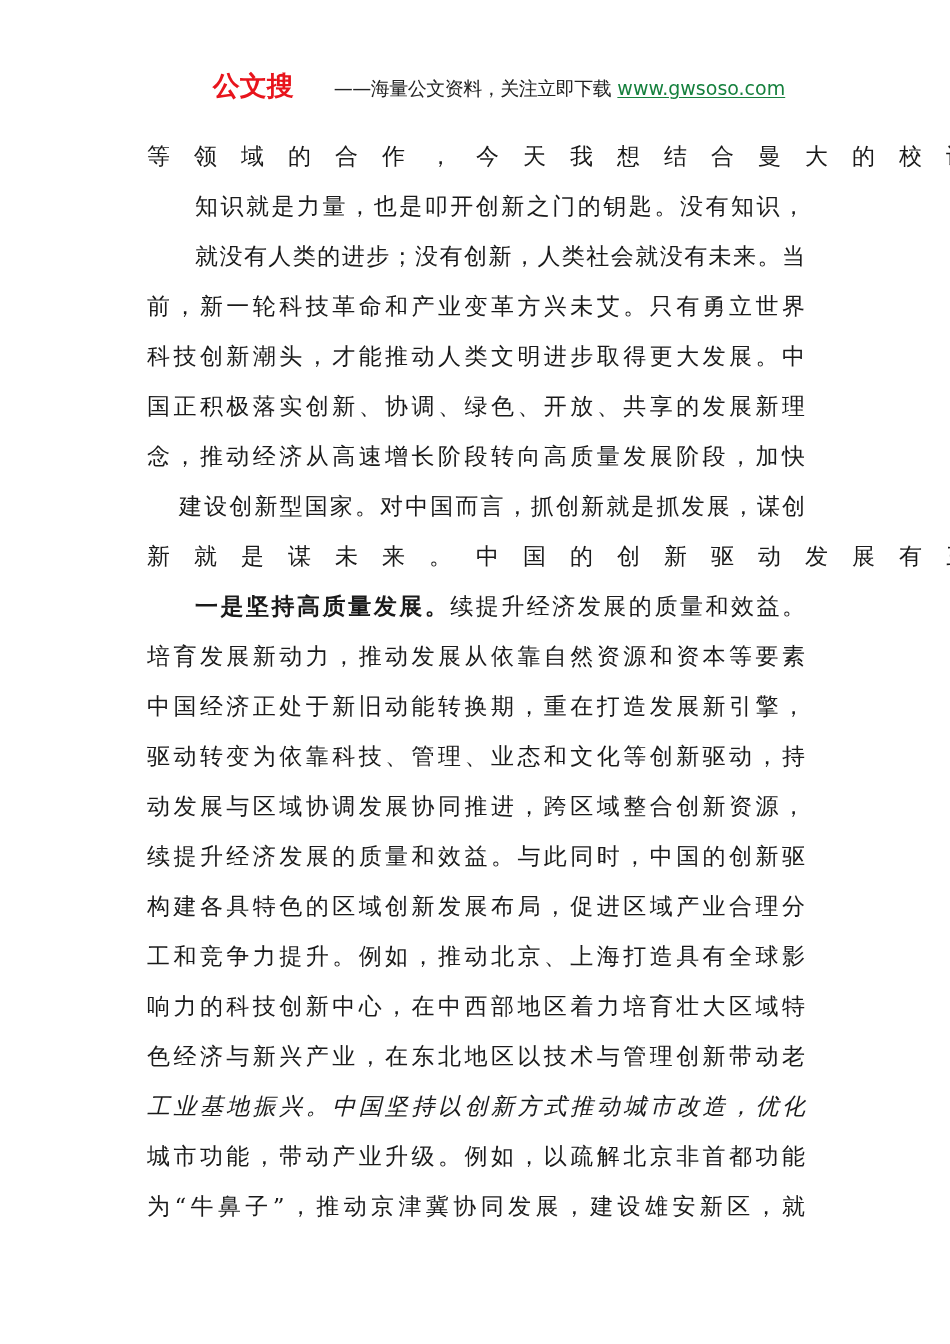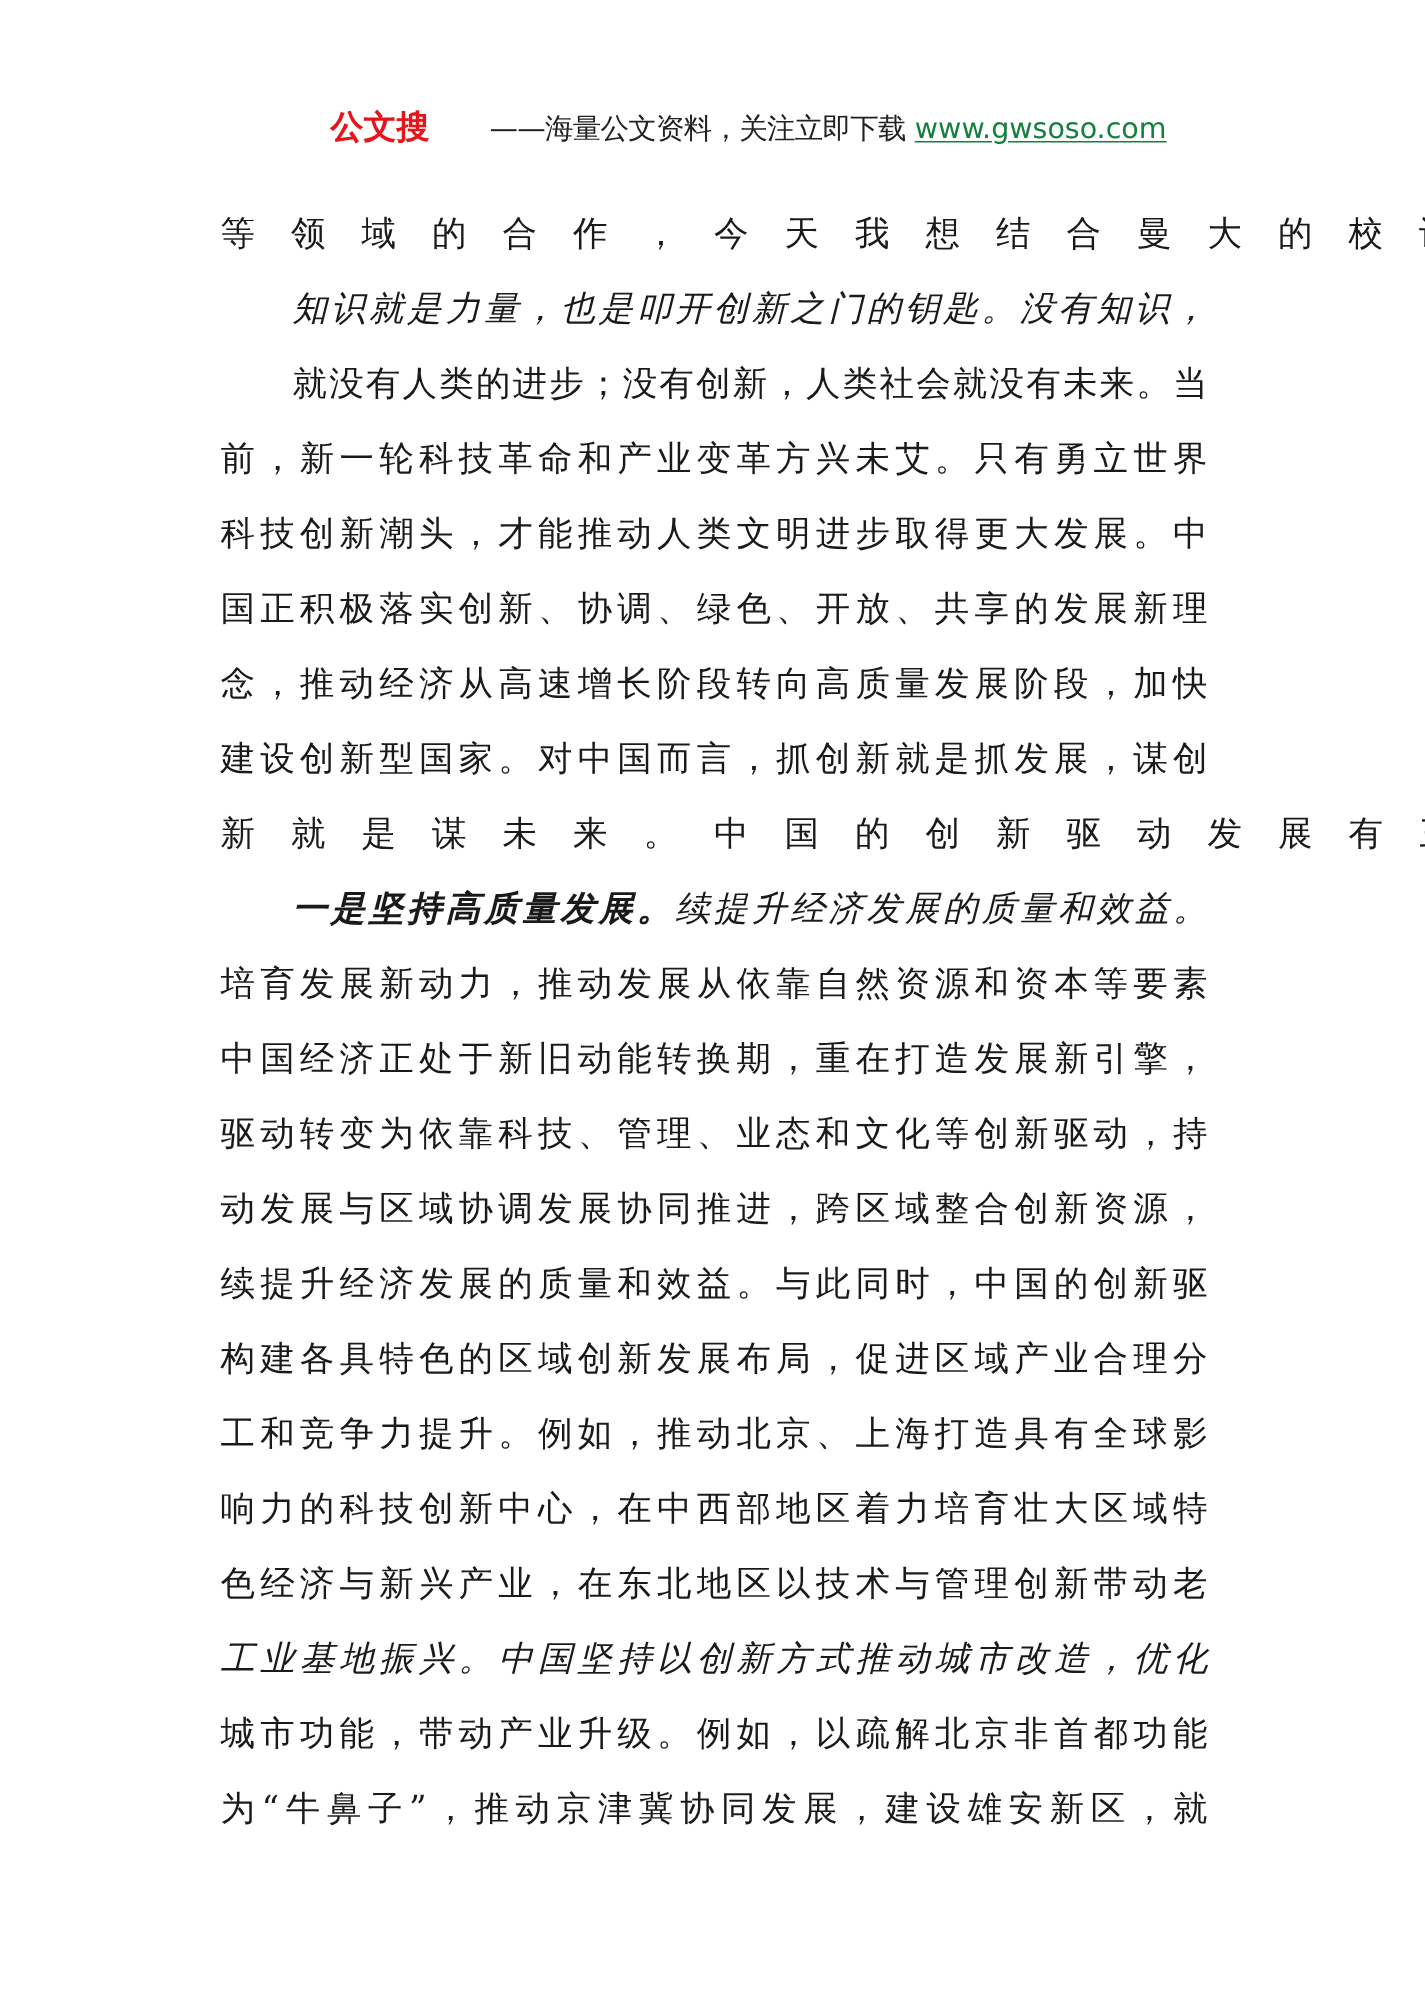--- a/index.html
+++ b/index.html
@@ -22,21 +22,21 @@
       width: 950px;
       text-align: center;
       font-family: "DejaVu Sans", "Liberation Sans", sans-serif;
       font-size: 19px;
       line-height: 28px;
       white-space: nowrap;
     }
     .brand {
       color: #e8141c;
       font-weight: bold;
-      font-size: 22px;
+      font-size: 27px;
       letter-spacing: 0px;
       margin-left: 48px;
     }
     .tagline {
       color: #222222;
       letter-spacing: -0.5px;
       margin-left: 40px;
     }
     .site-link {
       color: #15803d;
@@ -58,21 +58,20 @@
       text-align: justify;
       text-align-last: justify;
       display: block;
       overflow: visible;
     }
     .line.last {
       text-align-last: left;
     }
     .line.indent {
       padding-left: 48px;
-      font-style: italic;
     }
     .bold {
       font-weight: bold;
       font-family: "DejaVu Sans", "Liberation Sans", sans-serif;
       letter-spacing: 1px;
     }
   </style>
 </head>
 <body>
 
@@ -82,21 +81,21 @@
 </div>
 
 <div class="page">
   <div class="line last" style="letter-spacing: 24px;"><span>等领域的合作，今天我想结合曼大的校训谈谈上述话题。</span></div>
   <div class="line indent" style="letter-spacing: 0px;"><span style="letter-spacing: 0px;">知识就是力量，也是叩开创新之门的钥匙。没有知识，</span></div>
   <div class="line" style="letter-spacing: 0px; margin-left: 48px;"><span style="letter-spacing: 0px;">就没有人类的进步；没有创新，人类社会就没有未来。当</span></div>
   <div class="line" style="letter-spacing: 0px;"><span style="letter-spacing: 0px;">前，新一轮科技革命和产业变革方兴未艾。只有勇立世界</span></div>
   <div class="line" style="letter-spacing: 0px;"><span style="letter-spacing: 0px;">科技创新潮头，才能推动人类文明进步取得更大发展。中</span></div>
   <div class="line" style="letter-spacing: 0px;"><span style="letter-spacing: 0px;">国正积极落实创新、协调、绿色、开放、共享的发展新理</span></div>
   <div class="line" style="letter-spacing: 0px;"><span style="letter-spacing: 0px;">念，推动经济从高速增长阶段转向高质量发展阶段，加快</span></div>
-  <div class="line" style="letter-spacing: 0px;"><span style="letter-spacing: 0px;">建设创新型国家。对中国而言，抓创新就是抓发展，谋创</span></div>
+  <div class="line" style="letter-spacing: 0px;"><span style="letter-spacing: 0px; margin-left: 32px;">建设创新型国家。对中国而言，抓创新就是抓发展，谋创</span></div>
   <div class="line last" style="letter-spacing: 24px;"><span>新就是谋未来。中国的创新驱动发展有三个主要特点：</span></div>
   <div class="line indent" style="letter-spacing: 0px;"><span class="bold" style="letter-spacing: 0px;">一是坚持高质量发展。</span><span style="letter-spacing: 0px;">续提升经济发展的质量和效益。</span></div>
   <div class="line" style="letter-spacing: 0px;"><span style="letter-spacing: 0px;">培育发展新动力，推动发展从依靠自然资源和资本等要素</span></div>
   <div class="line" style="letter-spacing: 0px;"><span style="letter-spacing: 0px;">中国经济正处于新旧动能转换期，重在打造发展新引擎，</span></div>
   <div class="line" style="letter-spacing: 0px;"><span style="letter-spacing: 0px;">驱动转变为依靠科技、管理、业态和文化等创新驱动，持</span></div>
   <div class="line" style="letter-spacing: 0px;"><span style="letter-spacing: 0px;">动发展与区域协调发展协同推进，跨区域整合创新资源，</span></div>
   <div class="line" style="letter-spacing: 0px;"><span style="letter-spacing: 0px;">续提升经济发展的质量和效益。与此同时，中国的创新驱</span></div>
   <div class="line" style="letter-spacing: 0px;"><span style="letter-spacing: 0px;">构建各具特色的区域创新发展布局，促进区域产业合理分</span></div>
   <div class="line" style="letter-spacing: 0px;"><span style="letter-spacing: 0px;">工和竞争力提升。例如，推动北京、上海打造具有全球影</span></div>
   <div class="line" style="letter-spacing: 0px;"><span style="letter-spacing: 0px;">响力的科技创新中心，在中西部地区着力培育壮大区域特</span></div>

